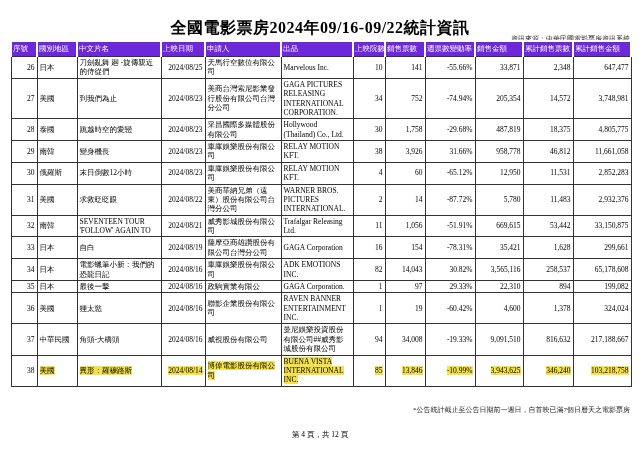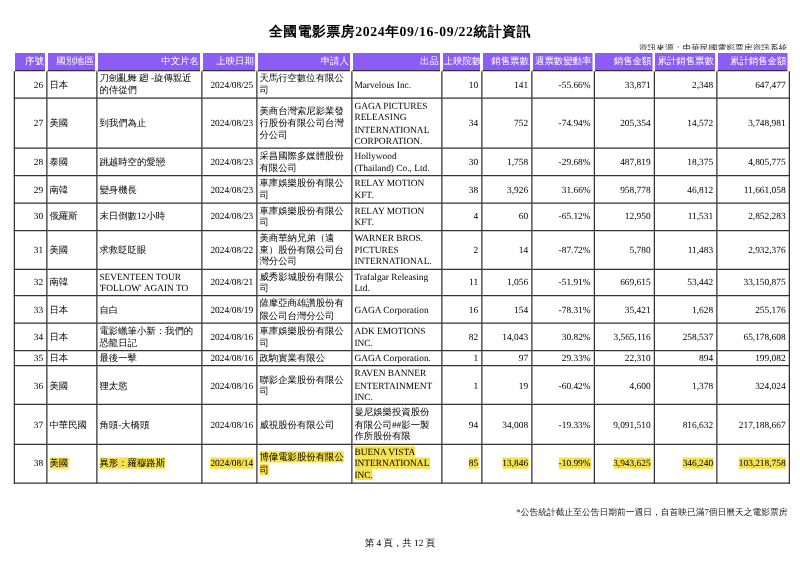--- a/index.html
+++ b/index.html
@@ -8,40 +8,40 @@
     width:640px;height:453px;
     background:#ffffff;
     font-family:"Liberation Serif","DejaVu Serif",serif;
     color:#000;
     overflow:hidden;
     margin:0 auto;
   }
   .title{
     position:absolute;top:18px;left:0;right:0;
     text-align:center;
-    font-size:11px;font-weight:bold;
+    font-size:16px;font-weight:bold;
     letter-spacing:.5px;
   }
   .source{
     position:absolute;top:11px;right:10px;
     text-align:right;
     font-size:7px;line-height:1.6;color:#1a1a1a;margin-top:23px;
   }
   table.boxoffice{
     position:absolute;top:40px;left:10px;
     width:620px;
     border-collapse:collapse;
     table-layout:fixed;
   }
   table.boxoffice th{
-    background:#8b5cf6;color:#fff;
+    background:#6d28d9;color:#fff;
     font-weight:normal;
     font-size:7.5px;
     padding:2px 1px;
-    text-align:right;
+    text-align:left;
     border-left:2px solid #fff;border-right:2px solid #fff;
     border-top:2px solid #fff;border-bottom:1px solid #333;
     overflow:hidden;white-space:nowrap;
   }
   table.boxoffice td{
     border:1px solid #333;
     font-size:7.5px;
     line-height:1.25;
     padding:1px 2px;
     vertical-align:middle;
@@ -207,21 +207,21 @@
           <td class="al-l"><span>日本</span></td>
           <td class="al-l"><span>自白</span></td>
           <td class="al-c"><span>2024/08/19</span></td>
           <td class="al-l"><span>薩摩亞商雄讚股份有限公司台灣分公司</span></td>
           <td class="al-l"><span>GAGA Corporation</span></td>
           <td class="al-r"><span>16</span></td>
           <td class="al-r"><span>154</span></td>
           <td class="al-r"><span>-78.31%</span></td>
           <td class="al-r"><span>35,421</span></td>
           <td class="al-r"><span>1,628</span></td>
-          <td class="al-r"><span>255,176</span></td>
+          <td class="al-r"><span>299,661</span></td>
         </tr>
         <tr>
           <td class="al-c"><span>34</span></td>
           <td class="al-l"><span>日本</span></td>
           <td class="al-l"><span>電影蠟筆小新：我們的恐龍日記</span></td>
           <td class="al-c"><span>2024/08/16</span></td>
           <td class="al-l"><span>車庫娛樂股份有限公司</span></td>
           <td class="al-l"><span>ADK EMOTIONS INC.</span></td>
           <td class="al-r"><span>82</span></td>
           <td class="al-r"><span>14,043</span></td>
@@ -257,21 +257,21 @@
           <td class="al-r"><span>4,600</span></td>
           <td class="al-r"><span>1,378</span></td>
           <td class="al-r"><span>324,024</span></td>
         </tr>
         <tr>
           <td class="al-c"><span>37</span></td>
           <td class="al-l"><span>中華民國</span></td>
           <td class="al-l"><span>角頭-大橋頭</span></td>
           <td class="al-c"><span>2024/08/16</span></td>
           <td class="al-l"><span>威視股份有限公司</span></td>
-          <td class="al-l"><span>曼尼娛樂投資股份有限公司##影一製作所股份有限</span></td>
+          <td class="al-l"><span>曼尼娛樂投資股份有限公司##威秀影城股份有限公司</span></td>
           <td class="al-r"><span>94</span></td>
           <td class="al-r"><span>34,008</span></td>
           <td class="al-r"><span>-19.33%</span></td>
           <td class="al-r"><span>9,091,510</span></td>
           <td class="al-r"><span>816,632</span></td>
           <td class="al-r"><span>217,188,667</span></td>
         </tr>
         <tr>
           <td class="al-c"><span>38</span></td>
           <td class="al-l"><span class="hl">美國</span></td>

